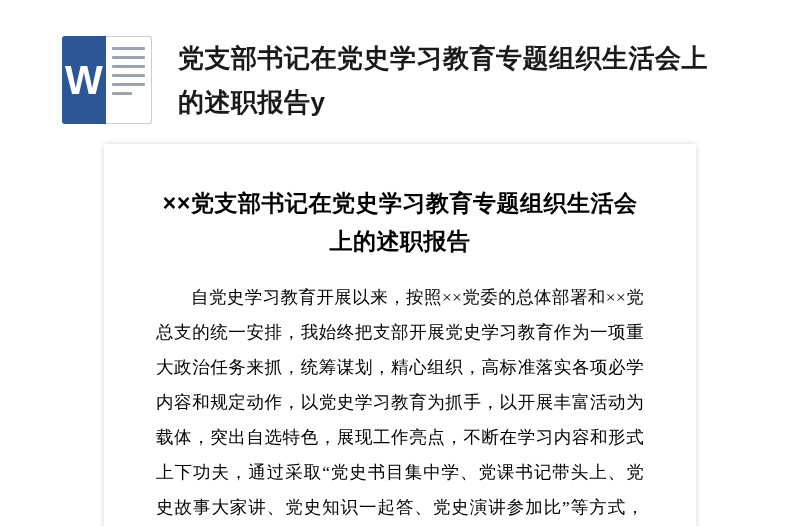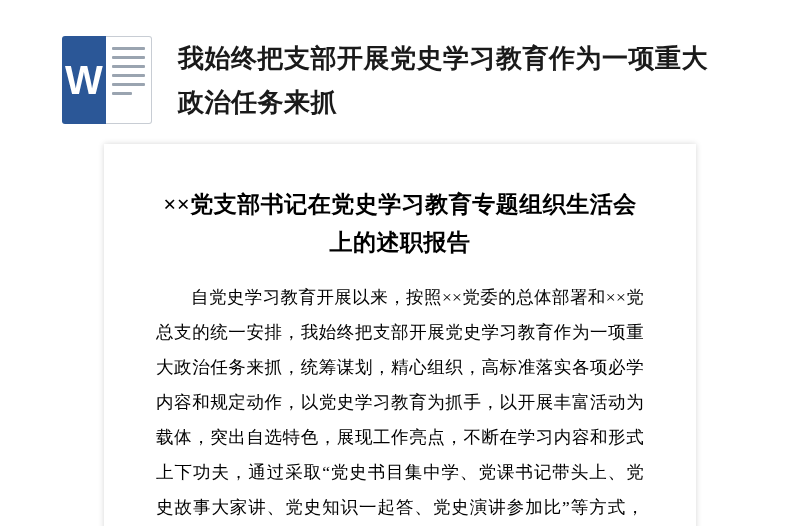--- a/index.html
+++ b/index.html
@@ -97,21 +97,21 @@
     top: 144px;
     width: 592px;
     min-height: 382px;
     background: #ffffff;
     box-shadow: 0 0 6px rgba(0,0,0,0.16);
     box-sizing: border-box;
     padding: 42px 52px 0 52px;
     overflow: hidden;
   }
   .doc-title {
-    font-family: Liberation Serif, serif;
+    font-family: Liberation Mono, monospace;
     font-weight: bold;
     font-size: 23px;
     line-height: 38px;
     text-align: center;
     color: #000000;
     margin: 0 0 18px 0;
     letter-spacing: 0.5px;
   }
   .doc-paragraph {
     font-family: "Liberation Serif", serif;
@@ -134,21 +134,21 @@
       <div class="blue-block">W</div>
       <div class="doc-block">
         <div class="line"></div>
         <div class="line"></div>
         <div class="line"></div>
         <div class="line"></div>
         <div class="line"></div>
         <div class="line short"></div>
       </div>
     </div>
-    <div class="header-title">我始终把支部开展党史学习教育作为一项重大政治任务来抓</div>
+    <div class="header-title">党支部书记在党史学习教育专题组织生活会上的述职报告y</div>
   </div>
 
   <div class="doc-sheet">
     <h1 class="doc-title">××党支部书记在党史学习教育专题组织生活会上的述职报告</h1>
     <p class="doc-paragraph">自党史学习教育开展以来，按照××党委的总体部署和××党总支的统一安排，我始终把支部开展党史学习教育作为一项重大政治任务来抓，统筹谋划，精心组织，高标准落实各项必学内容和规定动作，以党史学习教育为抓手，以开展丰富活动为载体，突出自选特色，展现工作亮点，不断在学习内容和形式上下功夫，通过采取“党史书目集中学、党课书记带头上、党史故事大家讲、党史知识一起答、党史演讲参加比”等方式，将学习成果转化为为民服务、为群众办</p>
   </div>
 
 </div>
 
 </body></html>

